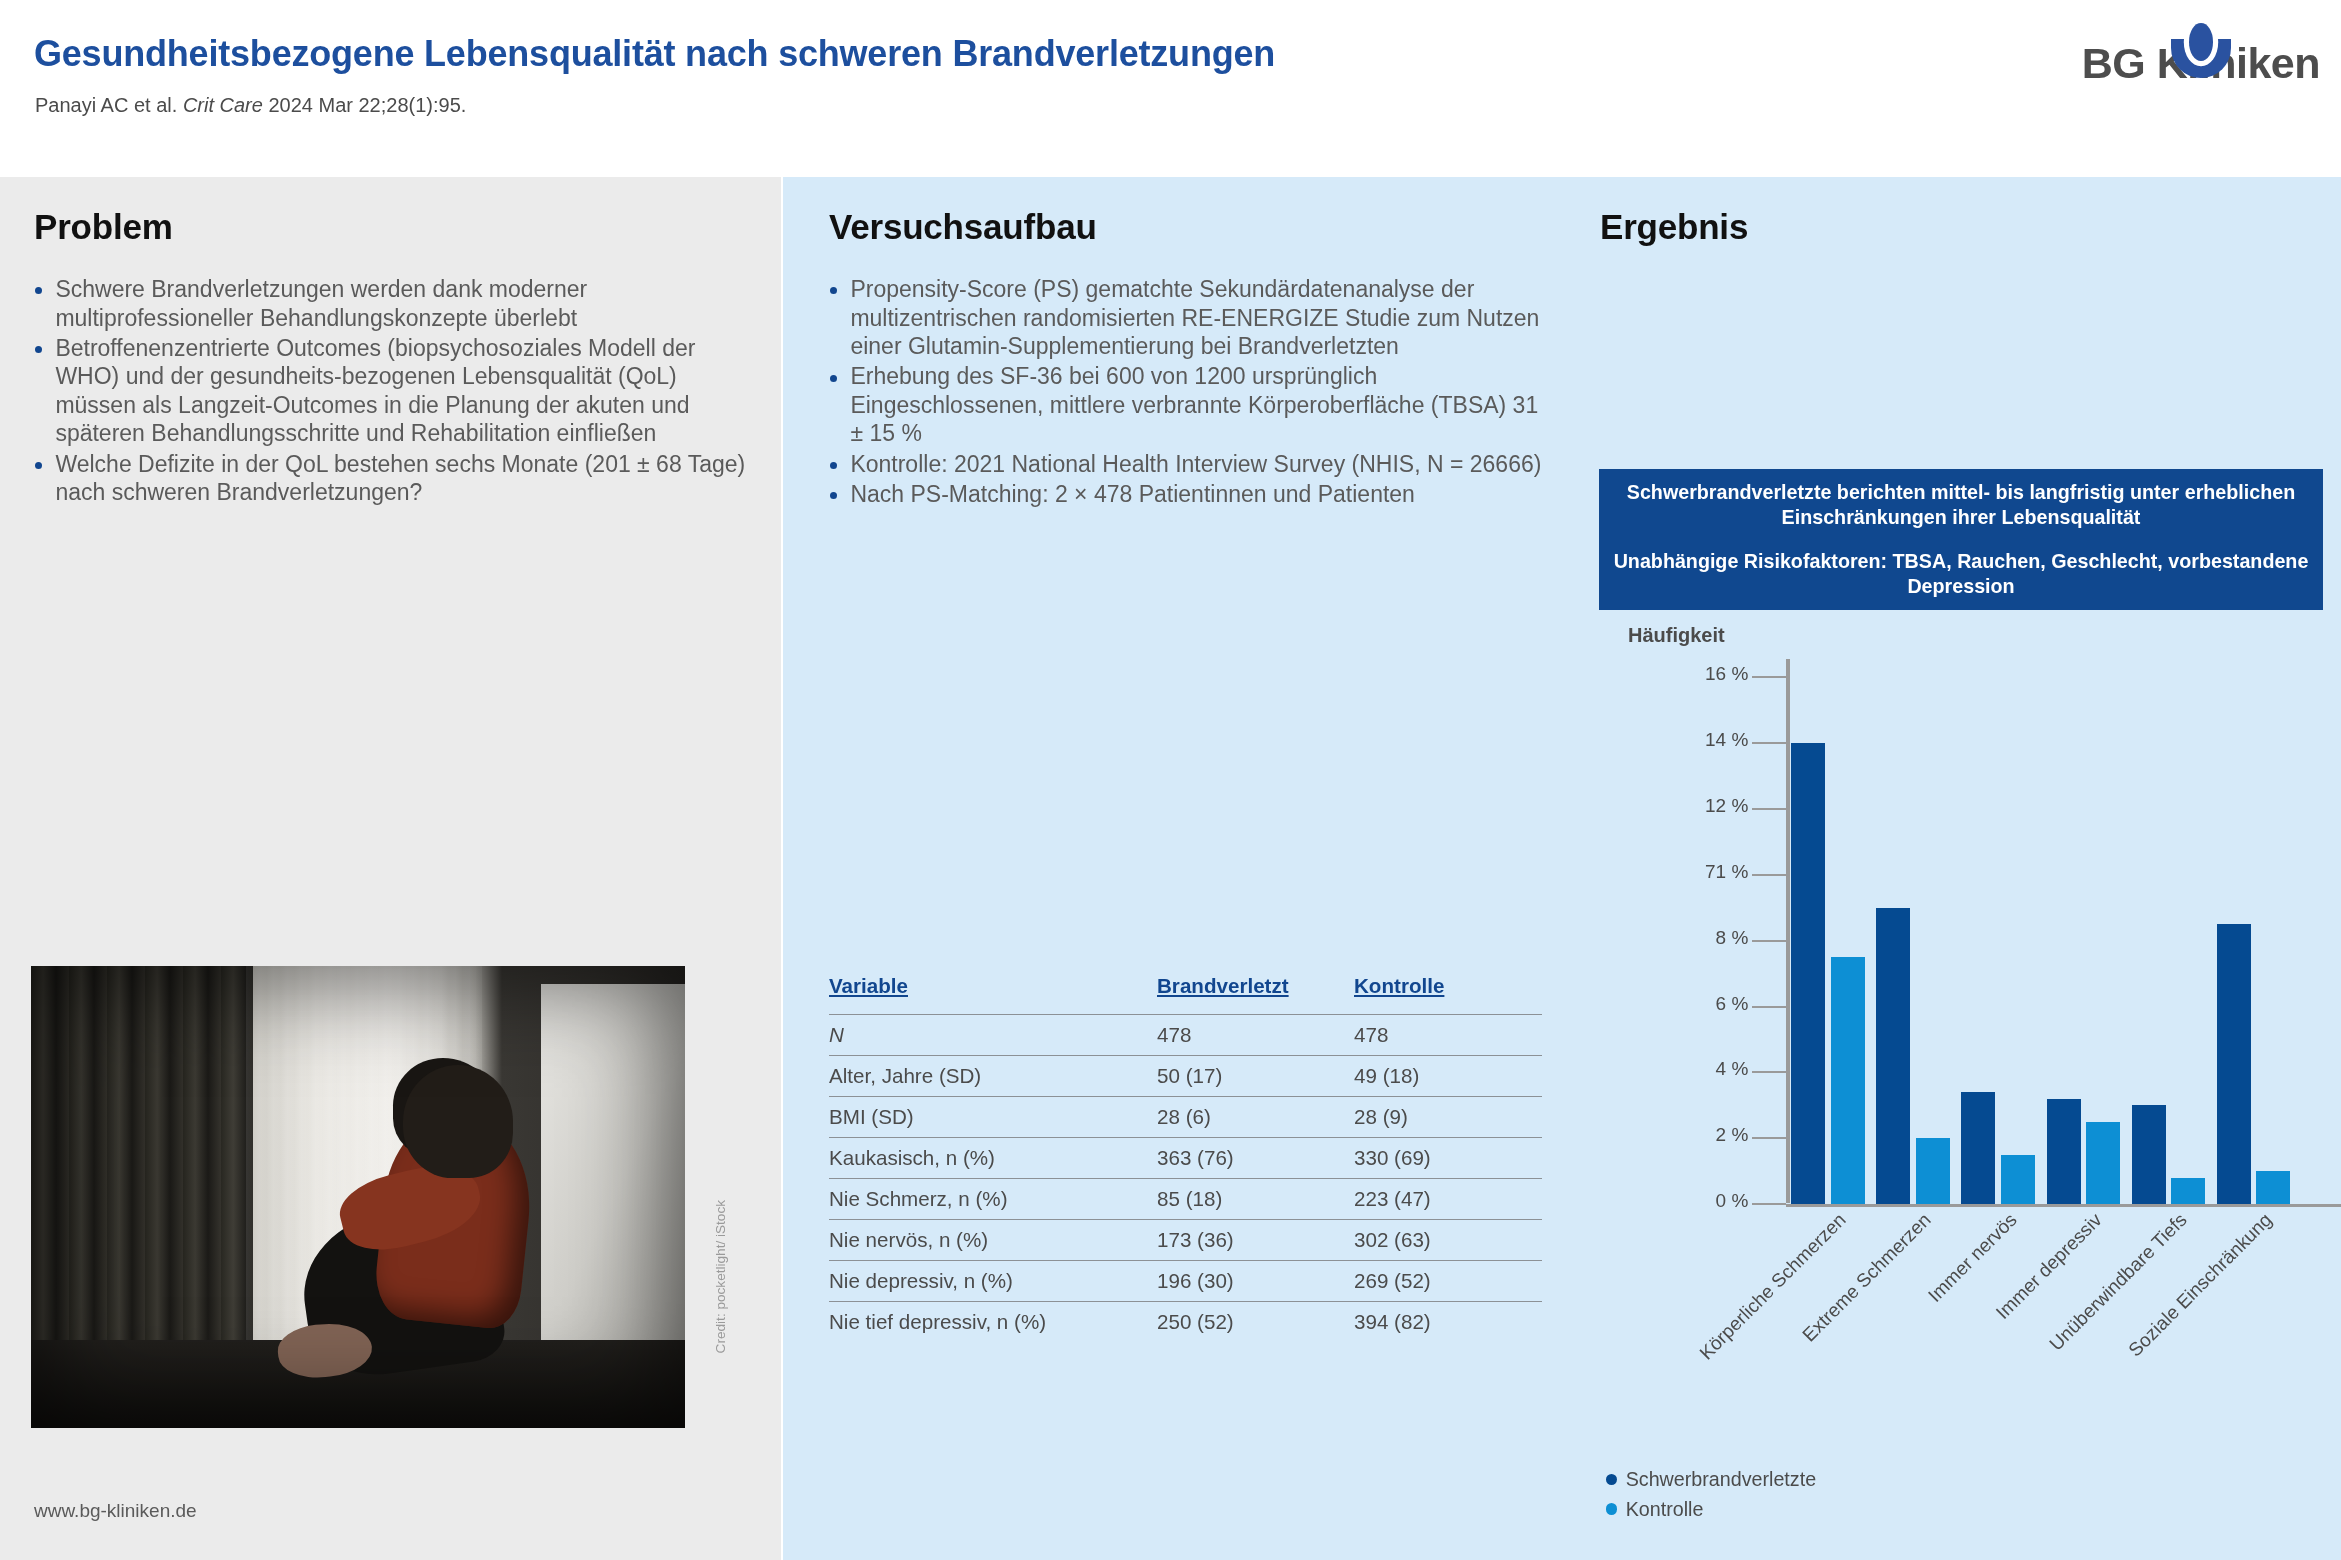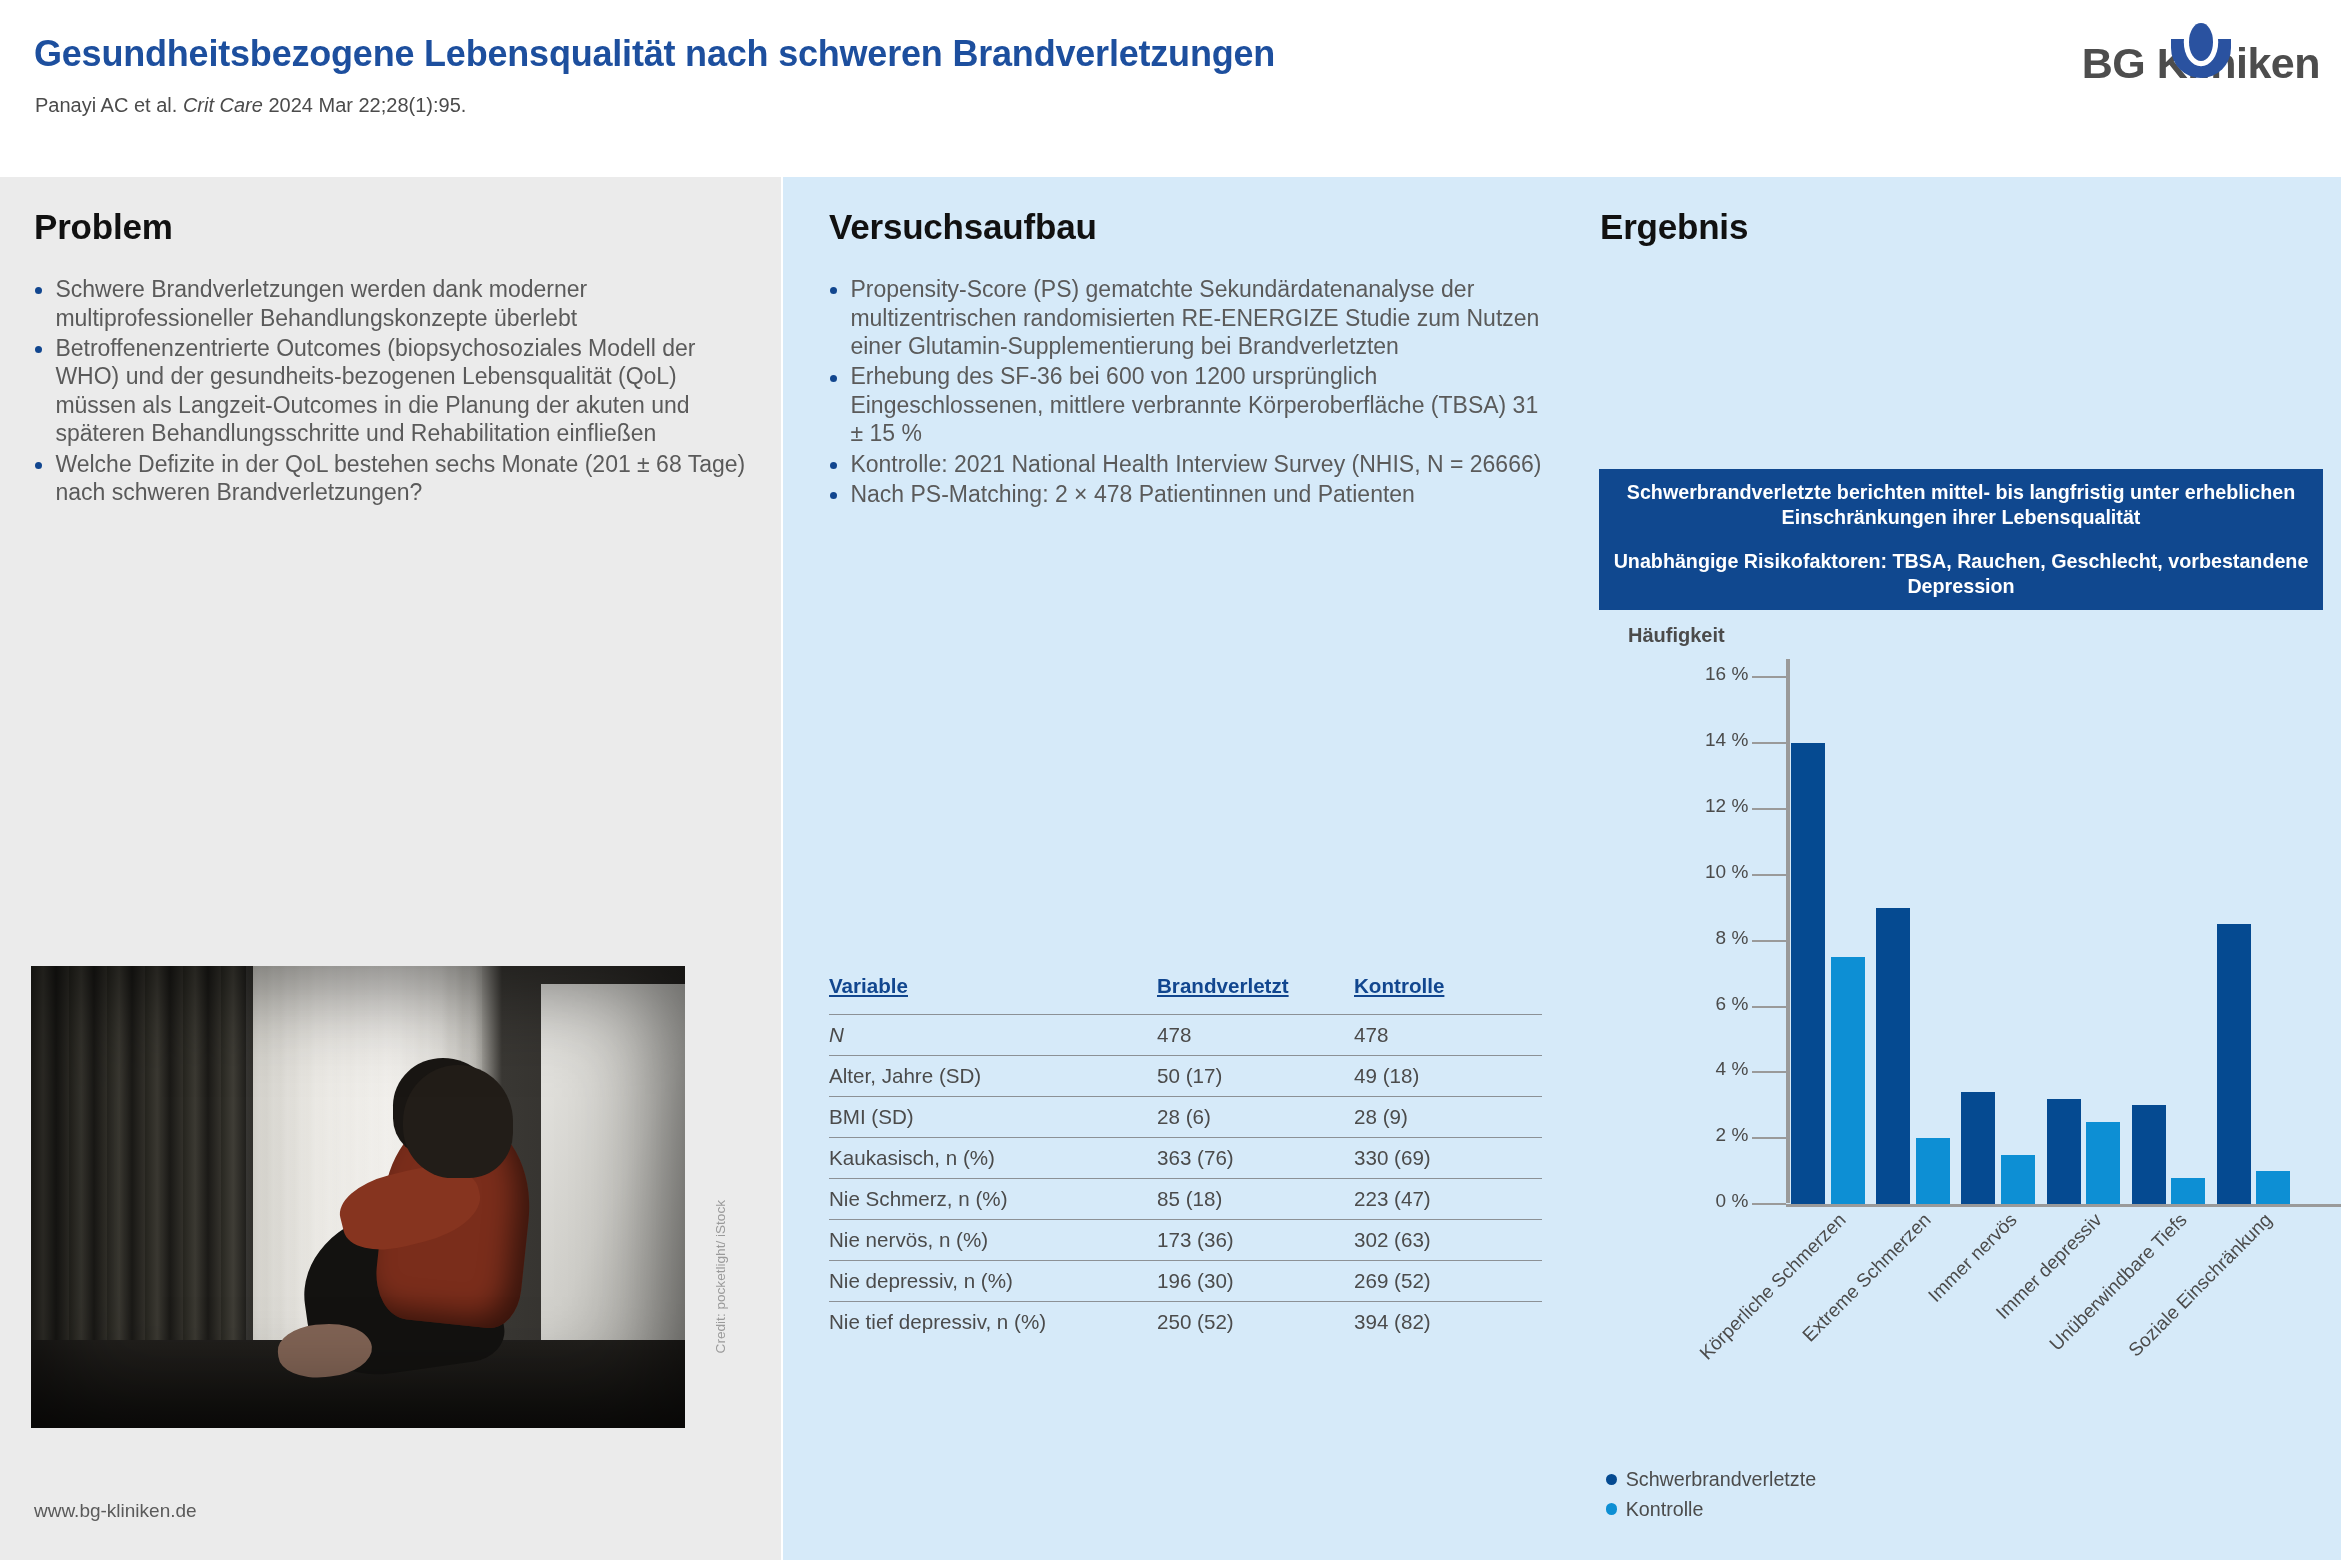--- a/index.html
+++ b/index.html
@@ -290,21 +290,21 @@
         <div class="ytick" style="bottom: 197px;">
           <span class="tline"></span>
           <span class="tlab">6 %</span>
         </div>
         <div class="ytick" style="bottom: 263px;">
           <span class="tline"></span>
           <span class="tlab">8 %</span>
         </div>
         <div class="ytick" style="bottom: 329px;">
           <span class="tline"></span>
-          <span class="tlab">10 %</span>
+          <span class="tlab">71 %</span>
         </div>
         <div class="ytick" style="bottom: 395px;">
           <span class="tline"></span>
           <span class="tlab">12 %</span>
         </div>
         <div class="ytick" style="bottom: 461px;">
           <span class="tline"></span>
           <span class="tlab">14 %</span>
         </div>
         <div class="ytick" style="bottom: 527px;">

